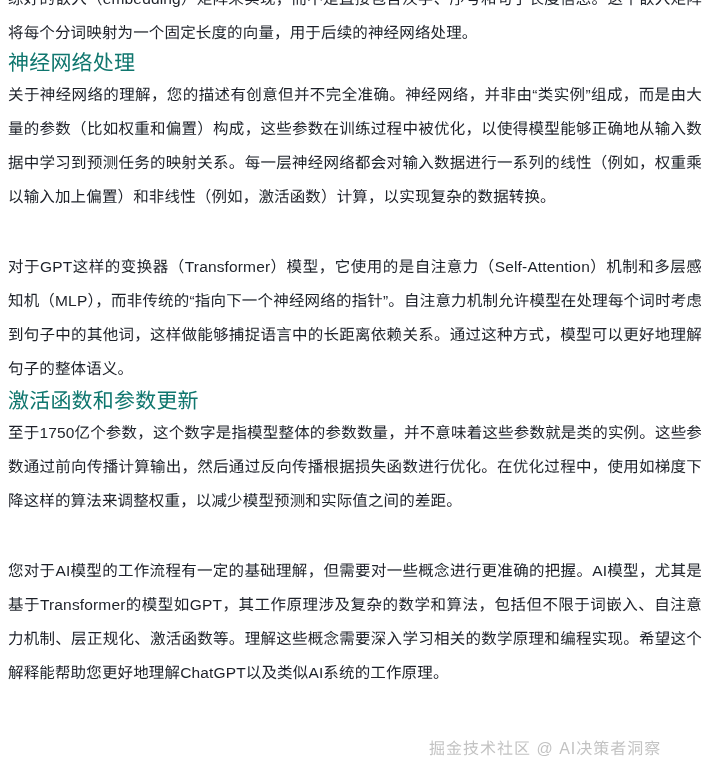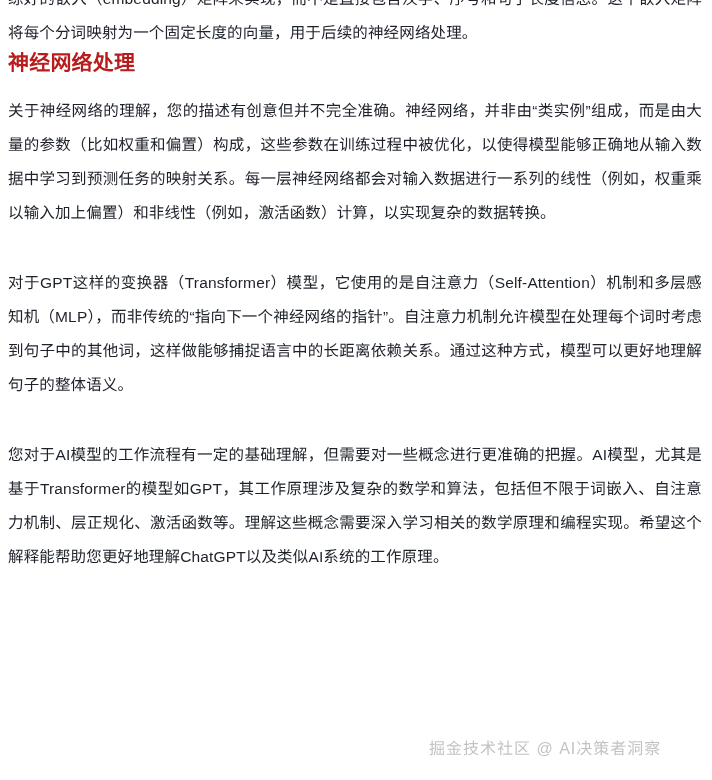--- a/index.html
+++ b/index.html
@@ -38,28 +38,28 @@
     word-break: break-word;
   }
 
   .para + .para {
     margin-top: 36px;
   }
 
   h2.section-heading {
     font-size: 21px;
     line-height: 30px;
-    font-weight: 700;
-    color: #b91c1c;
+    font-weight: 400;
+    color: #0f766e;
     margin: 0;
     letter-spacing: 0.2px;
   }
 
   .block-gap-before-heading { margin-top: 30px; }
-  .block-gap-after-heading  { margin-top: 16px; }
+  .block-gap-after-heading  { }
 
   
   #intro-clip {
     overflow: hidden;
     height: 48px;
   }
   #intro-clip .para {
     margin-top: -18px;
   }
 
@@ -85,18 +85,20 @@
 <div id="article-root">
 
   <div id="intro-clip">
     <p class="para">练好的嵌入（embedding）矩阵来实现，而不是直接包含汉字、序号和句子长度信息。这个嵌入矩阵将每个分词映射为一个固定长度的向量，用于后续的神经网络处理。</p>
   </div>
 
   <h2 class="section-heading block-gap-before-heading">神经网络处理</h2>
   <p class="para block-gap-after-heading">关于神经网络的理解，您的描述有创意但并不完全准确。神经网络，并非由“类实例”组成，而是由大量的参数（比如权重和偏置）构成，这些参数在训练过程中被优化，以使得模型能够正确地从输入数据中学习到预测任务的映射关系。每一层神经网络都会对输入数据进行一系列的线性（例如，权重乘以输入加上偏置）和非线性（例如，激活函数）计算，以实现复杂的数据转换。</p>
   <p class="para">对于GPT这样的变换器（Transformer）模型，它使用的是自注意力（Self-Attention）机制和多层感知机（MLP），而非传统的“指向下一个神经网络的指针”。自注意力机制允许模型在处理每个词时考虑到句子中的其他词，这样做能够捕捉语言中的长距离依赖关系。通过这种方式，模型可以更好地理解句子的整体语义。</p>
 
+  <h2 class="section-heading block-gap-before-heading">激活函数和参数更新</h2>
+  <p class="para">至于1750亿个参数，这个数字是指模型整体的参数数量，并不意味着这些参数就是类的实例。这些参数通过前向传播计算输出，然后通过反向传播根据损失函数进行优化。在优化过程中，使用如梯度下降这样的算法来调整权重，以减少模型预测和实际值之间的差距。</p>
 
   <p class="para block-gap-after-heading">您对于AI模型的工作流程有一定的基础理解，但需要对一些概念进行更准确的把握。AI模型，尤其是基于Transformer的模型如GPT，其工作原理涉及复杂的数学和算法，包括但不限于词嵌入、自注意力机制、层正规化、激活函数等。理解这些概念需要深入学习相关的数学原理和编程实现。希望这个解释能帮助您更好地理解ChatGPT以及类似AI系统的工作原理。</p>
 
 </div>
 
 <div id="watermark">掘金技术社区 @ AI决策者洞察</div>
 
 </body></html>

